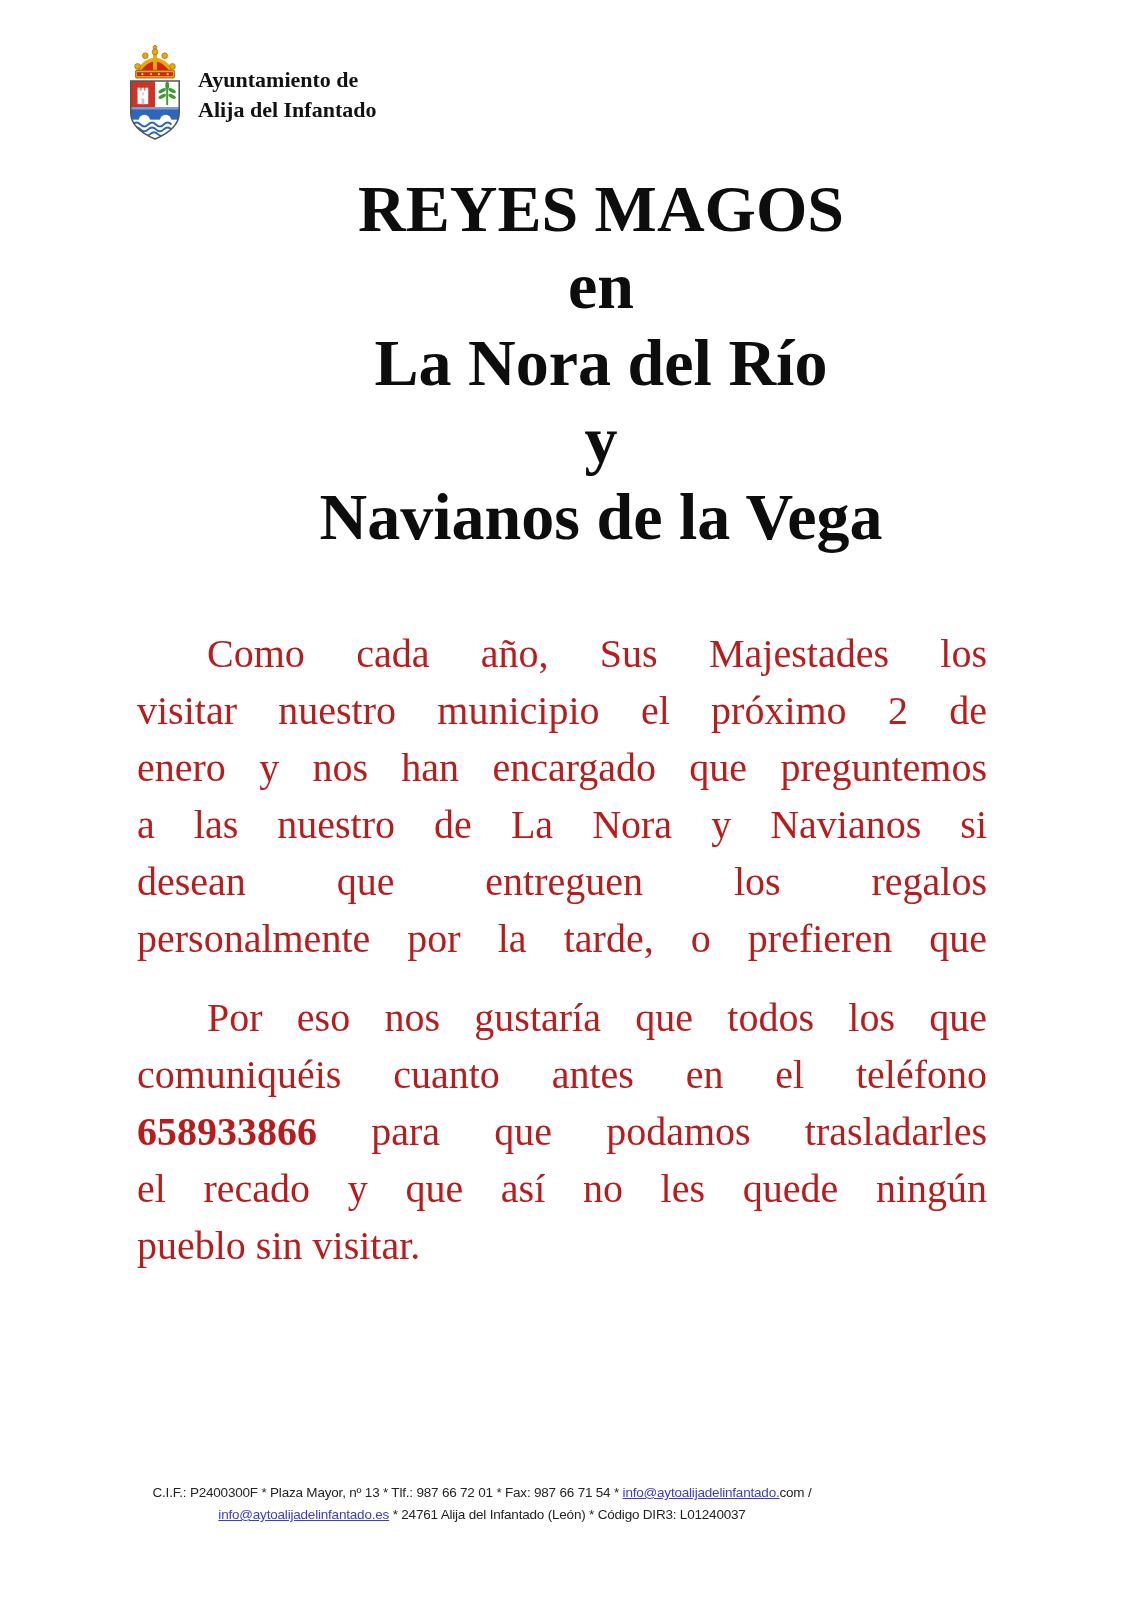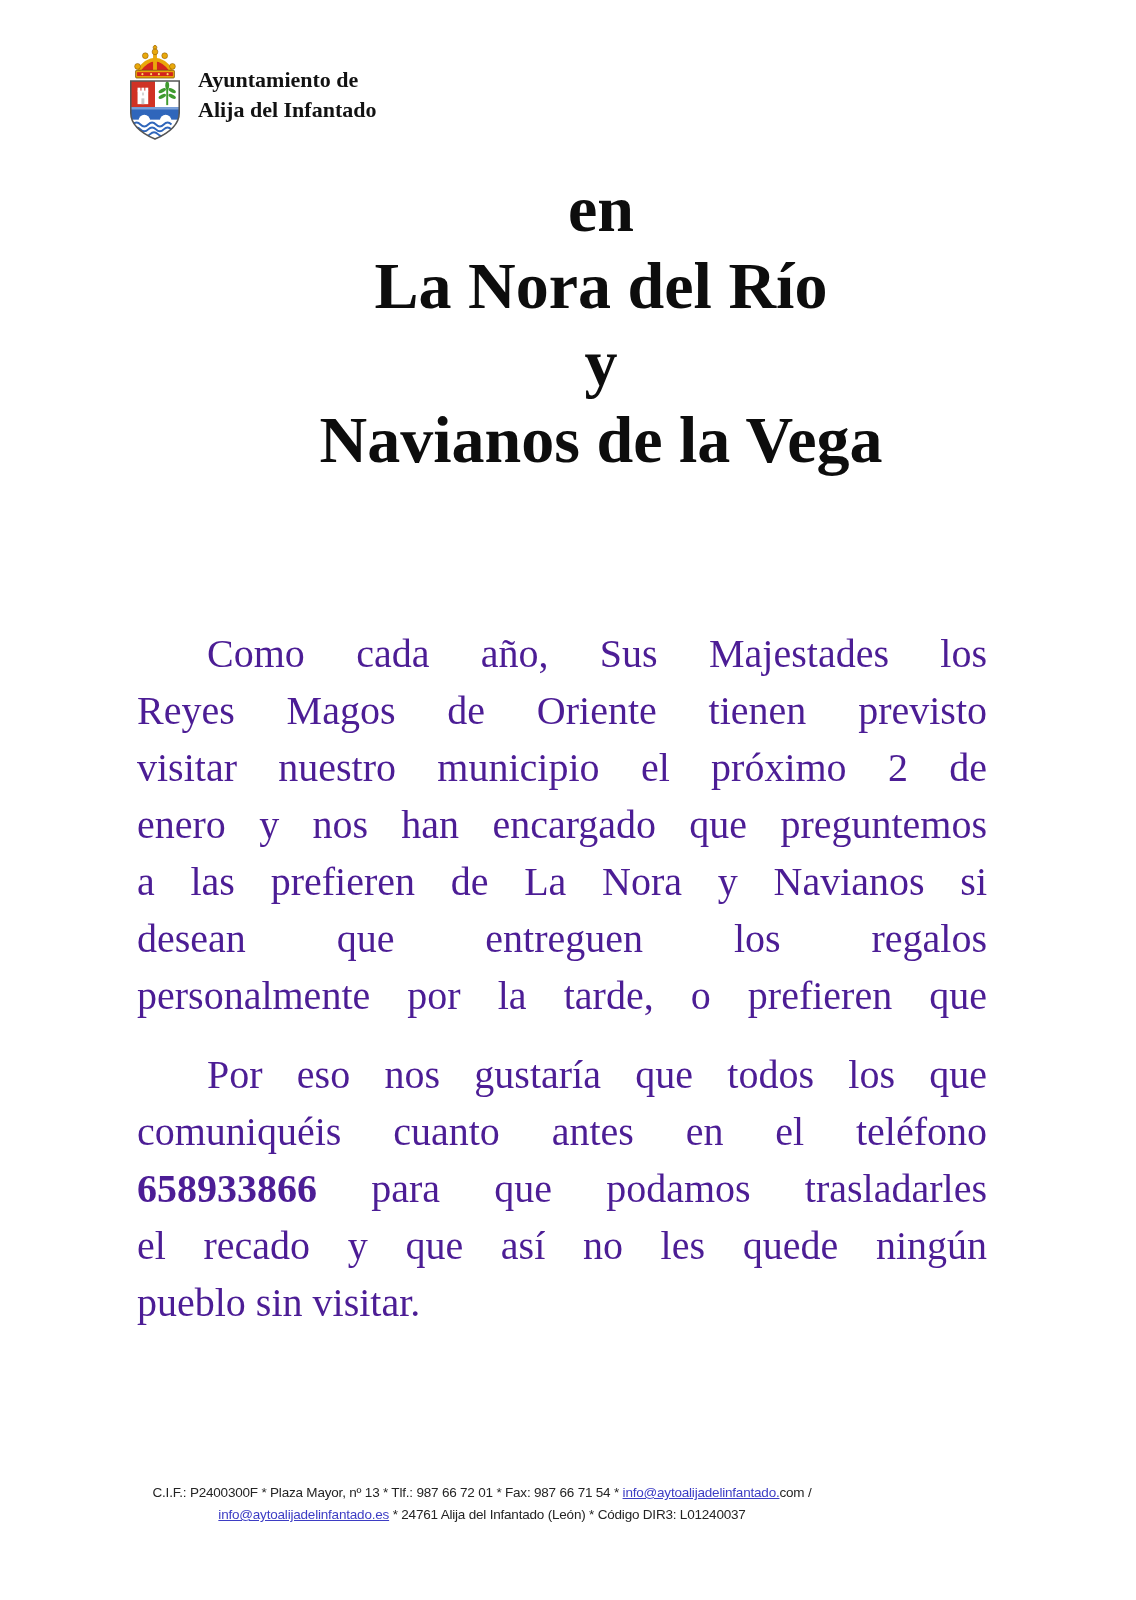--- a/index.html
+++ b/index.html
@@ -11,21 +11,21 @@
   
   .header{position:absolute;top:45px;left:124px;display:flex;align-items:flex-start;}
   .logo{width:62px;height:97px;flex:0 0 auto;}
   .org{margin-left:12px;margin-top:20px;font-weight:bold;font-size:22px;line-height:30px;color:#121212;}
   
   .title{
     position:absolute;top:170px;left:0;width:1070px;padding-left:66px;
     text-align:center;font-weight:bold;font-size:66px;line-height:77px;color:#0d0d0d;
   }
   
-  .content{position:absolute;top:625px;left:137px;width:850px;font-size:40px;line-height:57px;color:#4c1d95;}
+  .content{position:absolute;top:625px;left:137px;width:850px;font-size:40px;line-height:57px;color:#b91c1c;}
   .paragraph{margin:0 0 22px 0;}
   .bodyline{white-space:normal;}
   .bodyline.just{text-align:justify;text-align-last:justify;}
   .bodyline.indent{text-indent:70px;}
   .b{font-weight:bold;}
   
   .footer{
     position:absolute;top:1482px;left:0;width:964px;text-align:center;
     font-family:"Liberation Sans","DejaVu Sans",sans-serif;
     font-size:13.5px;line-height:22px;letter-spacing:-0.2px;color:#242424;
@@ -100,33 +100,33 @@
     </g>
     <path d="M7,37 H57 V70 Q57,86 32,97 Q7,86 7,70 Z" fill="none" stroke="#555555" stroke-width="1.6"></path>
   </svg>
   <div class="org">
     <div>Ayuntamiento de</div>
     <div>Alija del Infantado</div>
   </div>
 </div>
 
 <div class="title">
+  <div>REYES MAGOS</div>
   <div>en</div>
   <div>La Nora del Río</div>
   <div>y</div>
   <div>Navianos de la Vega</div>
 </div>
 
 <div class="content" id="paragraphs">
     <div class="paragraph">
       <div class="bodyline just indent"><span>Como cada año, Sus Majestades los</span></div>
-      <div class="bodyline just"><span>Reyes Magos de Oriente tienen previsto</span></div>
       <div class="bodyline just"><span>visitar nuestro municipio el próximo 2 de</span></div>
       <div class="bodyline just"><span>enero y nos han encargado que preguntemos</span></div>
-      <div class="bodyline just"><span>a las prefieren de La Nora y Navianos si</span></div>
+      <div class="bodyline just"><span>a las nuestro de La Nora y Navianos si</span></div>
       <div class="bodyline just"><span>desean que entreguen los regalos</span></div>
       <div class="bodyline just"><span>personalmente por la tarde, o prefieren que</span></div>
     </div>
     <div class="paragraph">
       <div class="bodyline just indent"><span>Por eso nos gustaría que todos los que</span></div>
       <div class="bodyline just"><span>comuniquéis cuanto antes en el teléfono</span></div>
       <div class="bodyline just"><span class="b">658933866</span><span> para que podamos trasladarles</span></div>
       <div class="bodyline just"><span>el recado y que así no les quede ningún</span></div>
       <div class="bodyline"><span>pueblo sin visitar.</span></div>
     </div>

